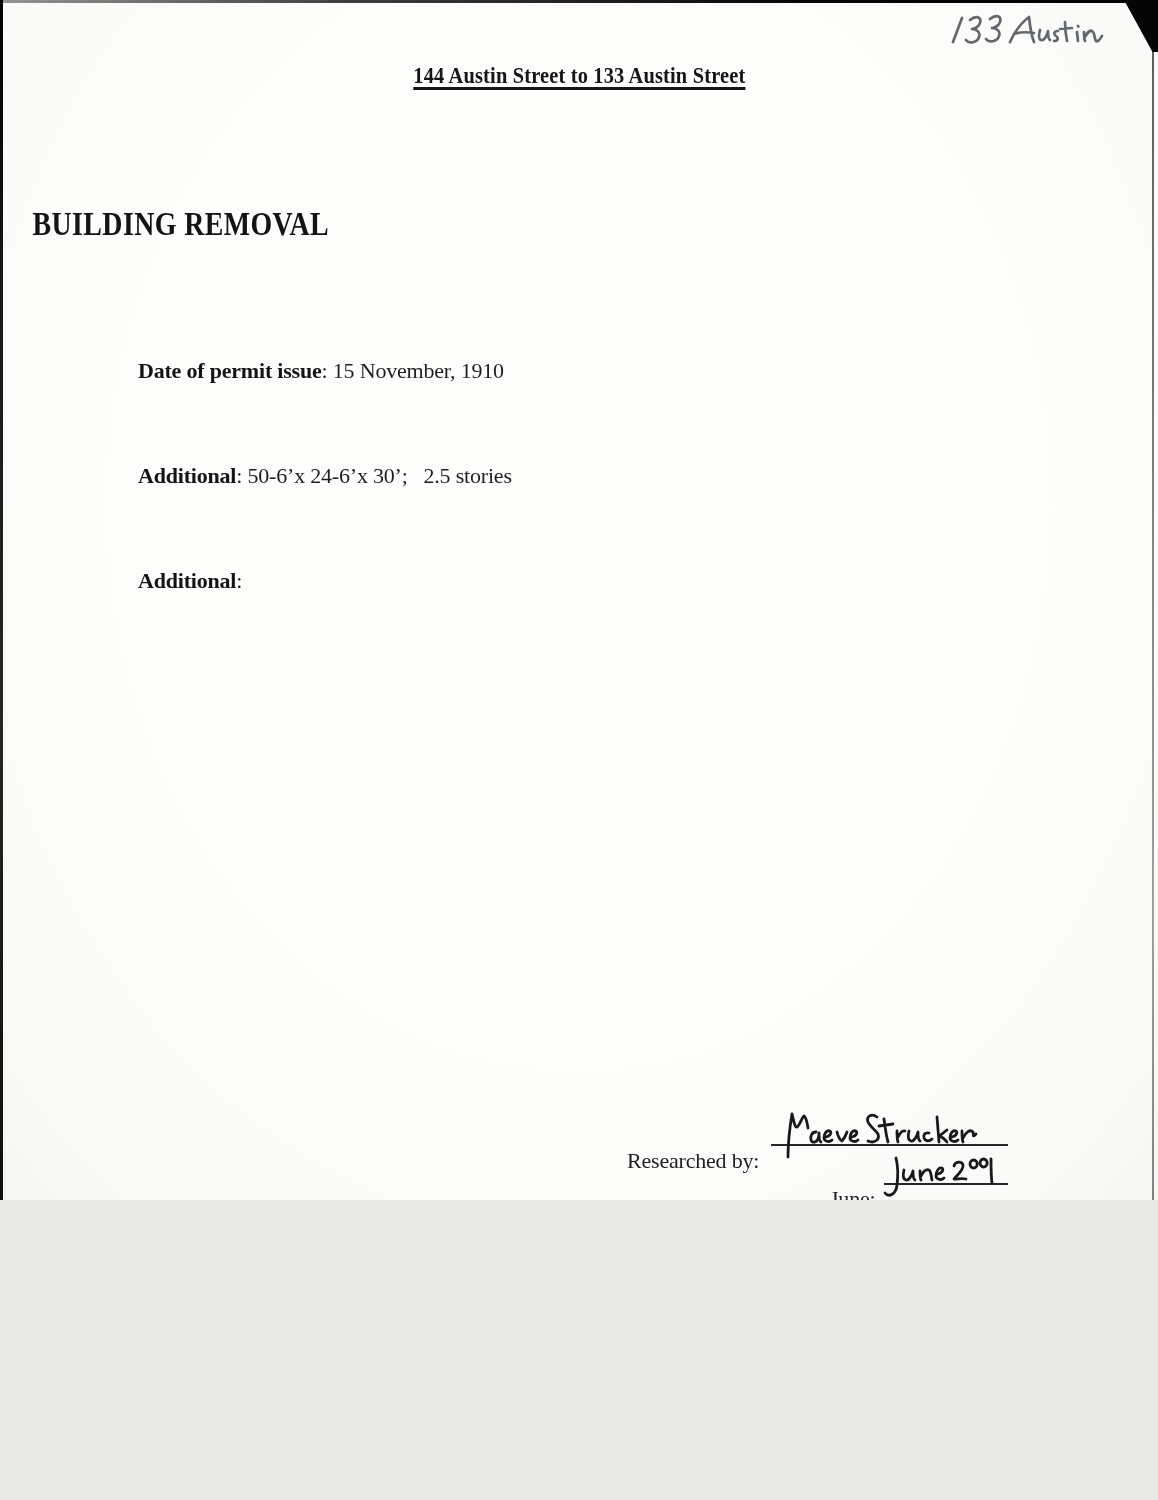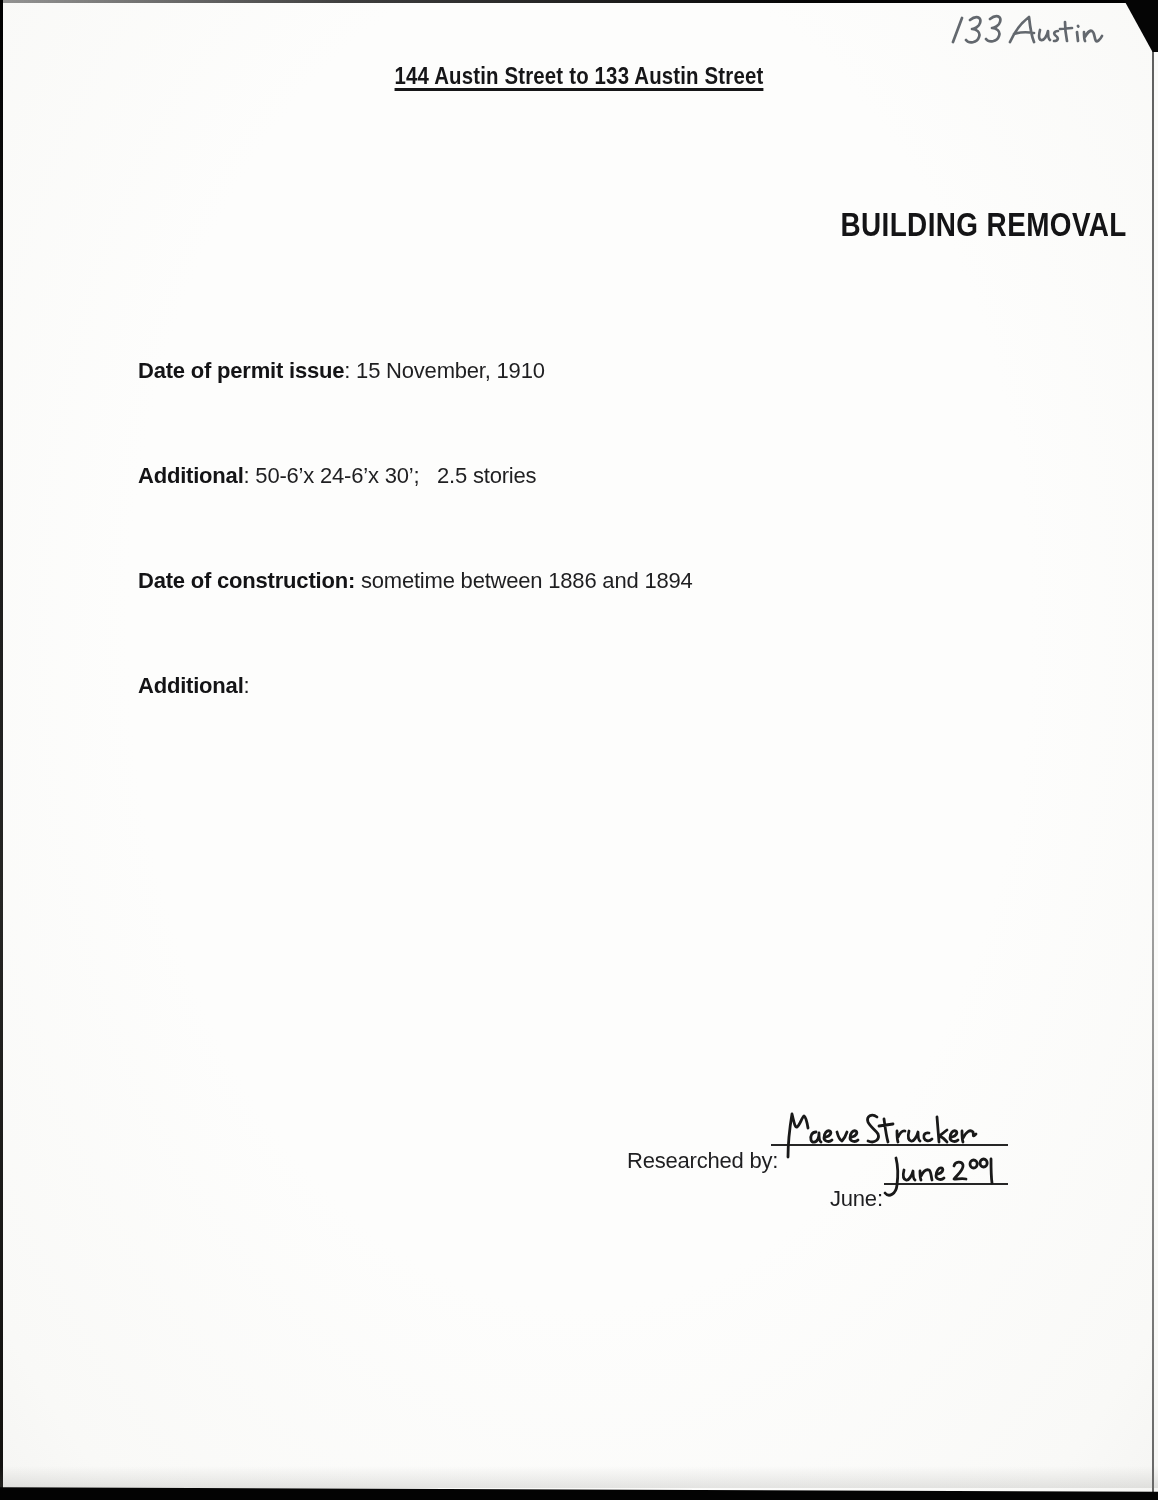--- a/index.html
+++ b/index.html
@@ -1,22 +1,22 @@
 <!DOCTYPE html>
 <html><head>
 <meta charset="utf-8">
 <style>
   html,body{margin:0;padding:0;background:#e9e9e7;}
   .page{
     position:relative;
-    width:1158px;height:1500px;
+    width:1158px;height:1200px;
     margin:0 auto;
     background:radial-gradient(ellipse at 50% 42%, #fdfdfc 55%, #f9f9f7 90%, #f5f5f3 100%);
     overflow:hidden;
-    font-family:Liberation Sans, sans-serif;
+    font-family:Liberation Serif, serif;
     color:#1d1d1f;
   }
   
   .edge-top{
     position:absolute;left:0;top:0;width:100%;height:3px;
     background:linear-gradient(to right, rgba(25,25,25,.45), rgba(15,15,15,.8) 30%, #050505 70%, #000 100%);
   }
   .edge-left{
     position:absolute;left:0;top:0;width:3px;height:100%;
     background:linear-gradient(to bottom,#000,#191919 25%,#262624 60%,#11100e 100%);
@@ -47,21 +47,21 @@
     display:inline-block;
     font-size:24px;font-weight:bold;
     transform:scaleX(.85);transform-origin:center;
     text-decoration:underline;
     text-decoration-thickness:2.5px;
     text-underline-offset:4px;
     letter-spacing:.2px;
     color:#161618;
   }
   .title{
-    position:absolute;top:204px;left:0;width:100%;text-align:right;margin:0;
+    position:absolute;top:204px;left:0;width:100%;text-align:left;margin:0;
   }
   .title .title-text{
     display:inline-block;
     font-size:34px;font-weight:bold;line-height:1.2;
     transform:scaleX(.82);transform-origin:center;
     letter-spacing:.5px;
     color:#141416;
   }
   .fields{
     position:absolute;left:138px;top:336px;width:880px;
@@ -124,21 +124,20 @@
     <span class="header-text">144 Austin Street to 133 Austin Street</span>
   </div>
 
   <h1 class="title">
     <span class="title-text">BUILDING REMOVAL</span>
   </h1>
 
   <div class="fields">
     <p class="field-row"><span class="field-label">Date of permit issue</span><span class="field-value">: 15 November, 1910</span></p>
     <p class="field-row"><span class="field-label">Additional</span><span class="field-value">: 50-6’x 24-6’x 30’;   2.5 stories</span></p>
-    <p class="field-row"><span class="field-label">Date of construction:</span><span class="field-value"> sometime between 1886 and 1894</span></p>
     <p class="field-row"><span class="field-label">Additional</span><span class="field-value">:</span></p>
   </div>
 
   <span class="sig-label sig-label-researched">Researched by:</span>
   <div class="sig-line sig-line-name"></div>
   <svg class="hw hw-name" viewBox="0 0 200 56" role="img" aria-label="Maeve Strucker">
     <path d="M8,49 C8,38 10,18 12,6 C14,14 15,20 17,19 C20,17 22,9 24,8 C26,9 27,14 28,20
              M36,24 C32,24 30,28 31,32 C32,35 36,35 38,31 C39,29 39,26 39,25 C39,29 39,33 41,34
              M46,29 C50,28 52,25 50,23 C47,22 44,25 44,30 C44,33 49,35 52,32
              M57,24 C58,28 60,32 62,33 C64,31 66,27 67,24

